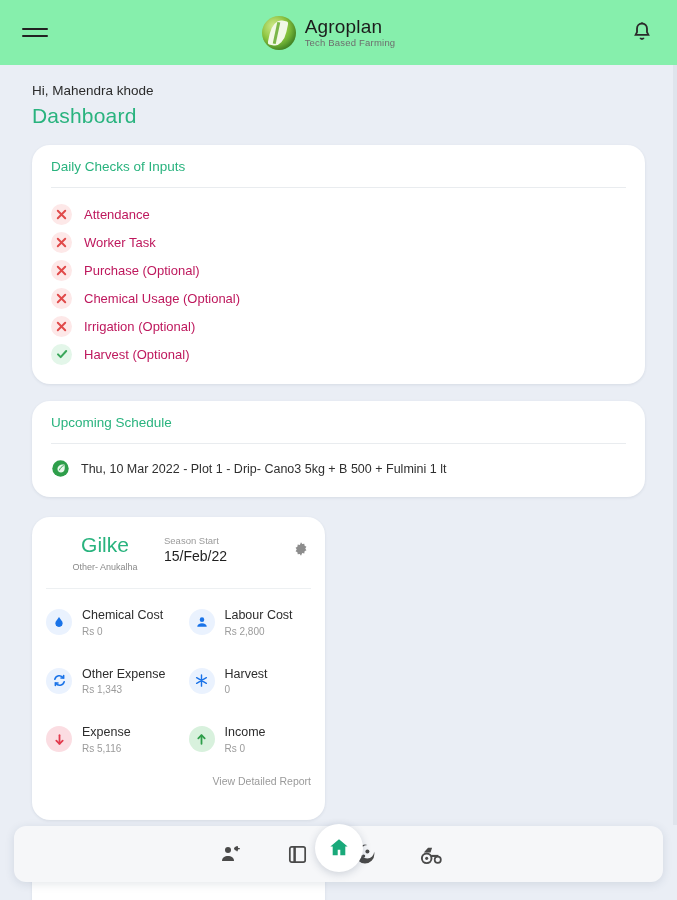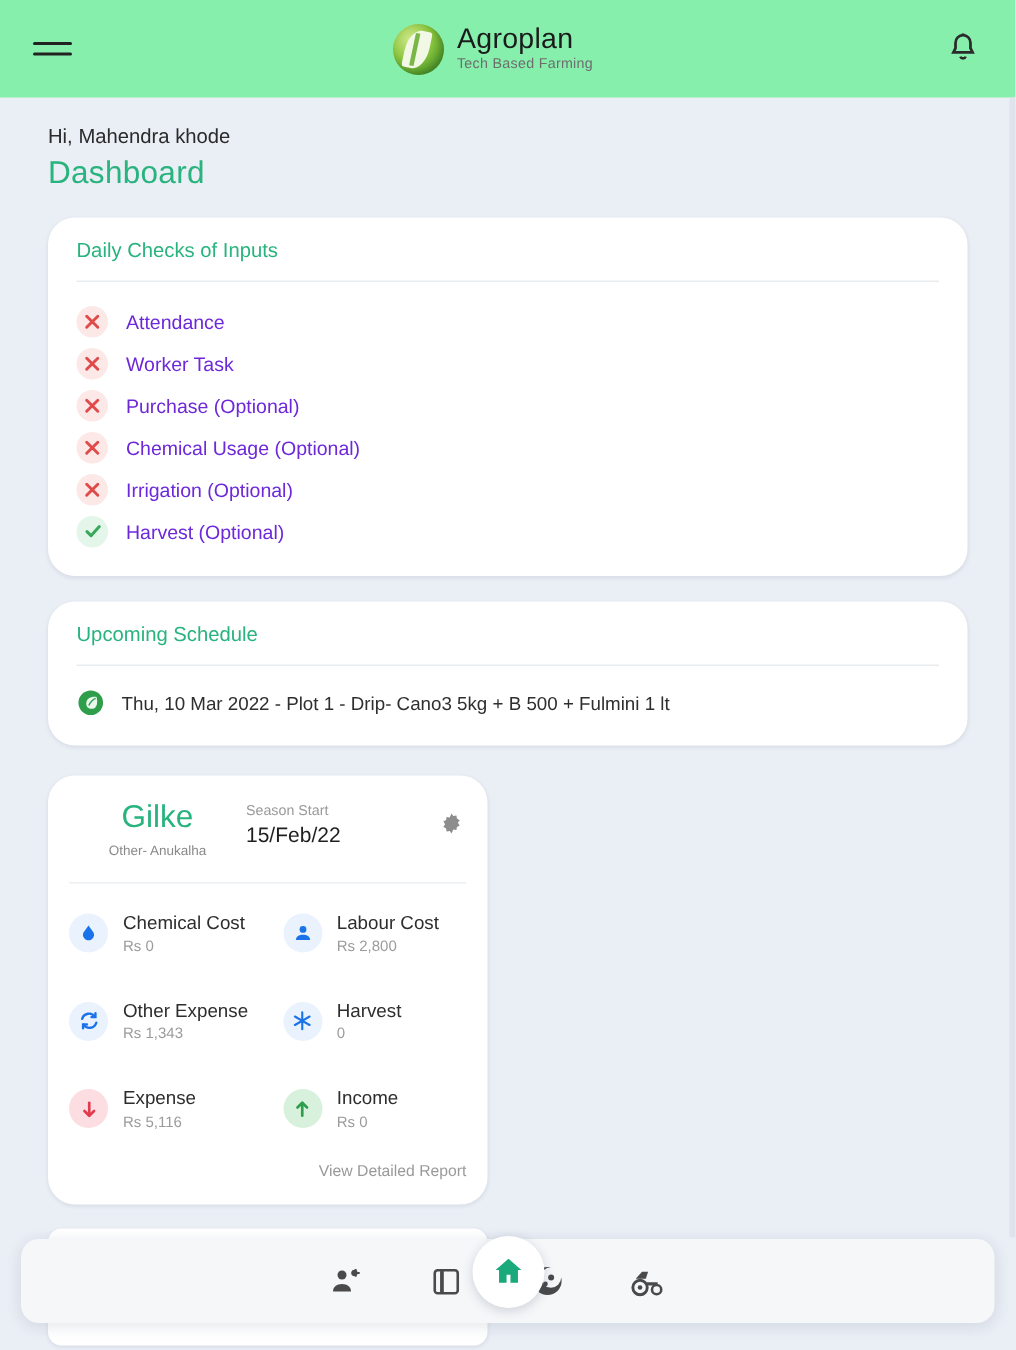--- a/index.html
+++ b/index.html
@@ -52,28 +52,28 @@
     box-shadow:0 1px 3px rgba(40,60,90,.10);
     padding:14px 19px 16px;
   }
   .card-title { font-size:13.5px; color:#29b37e; }
   .divider { height:1px; background:#e9ecef; margin:13px 0 12px; }
 
   .check-row { display:flex; align-items:center; gap:12px; padding:3.5px 0; }
   .badge { width:21px; height:21px; border-radius:50%; display:flex; align-items:center; justify-content:center; flex:0 0 auto; }
   .badge.no { background:#fde8e8; }
   .badge.yes { background:#e3f6e9; }
-  .check-label { font-size:13px; color:#6d28d9;text-align:center; }
+  .check-label { font-size:13px; color:#be185d;text-align:center; }
 
   .sched-row { display:flex; align-items:center; gap:11px; padding:3px 0; }
   .leaf-badge { width:19px; height:19px; flex:0 0 auto; }
   .sched-text { font-size:12.5px; color:#2f2f2f; }
 
   
-  .plot-card { margin:20px 32px 0; width:293px; padding:16px 0 0; }
+  .plot-card { margin:20px 32px 0; width:293px; padding:16px 0 17px; }
   .plot-head { display:flex; align-items:flex-start; padding:0 16px 0 14px; }
   .plot-name-box { width:118px; text-align:center; }
   .plot-name { font-size:21px; color:#29b37e; }
   .plot-sub { font-size:9px; color:#8a8a8a; margin-top:5px; }
   .season-box { flex:1; text-align:left; padding-top:2px; }
   .season-label { font-size:9.5px; color:#9a9a9a; }
   .season-date { font-size:14px; color:#1f1f1f; font-weight:normal; margin-top:2px; }
   .gear { width:16px; height:16px; margin-top:8px; flex:0 0 auto; cursor:pointer; }
 
   .plot-divider { height:1px; background:#edf0f2; margin:16px 14px 12px; }

